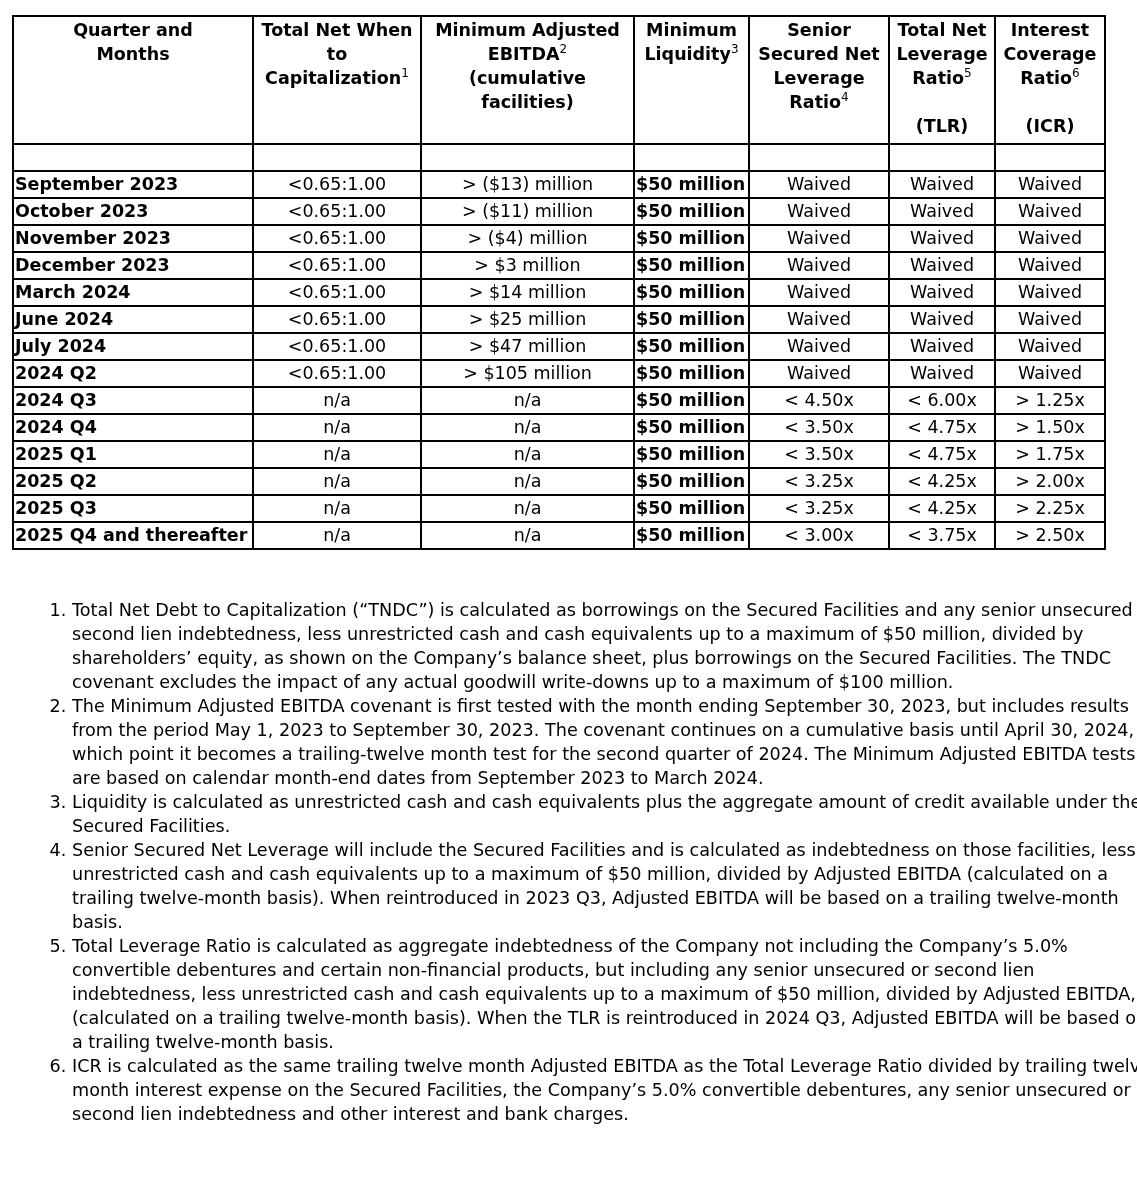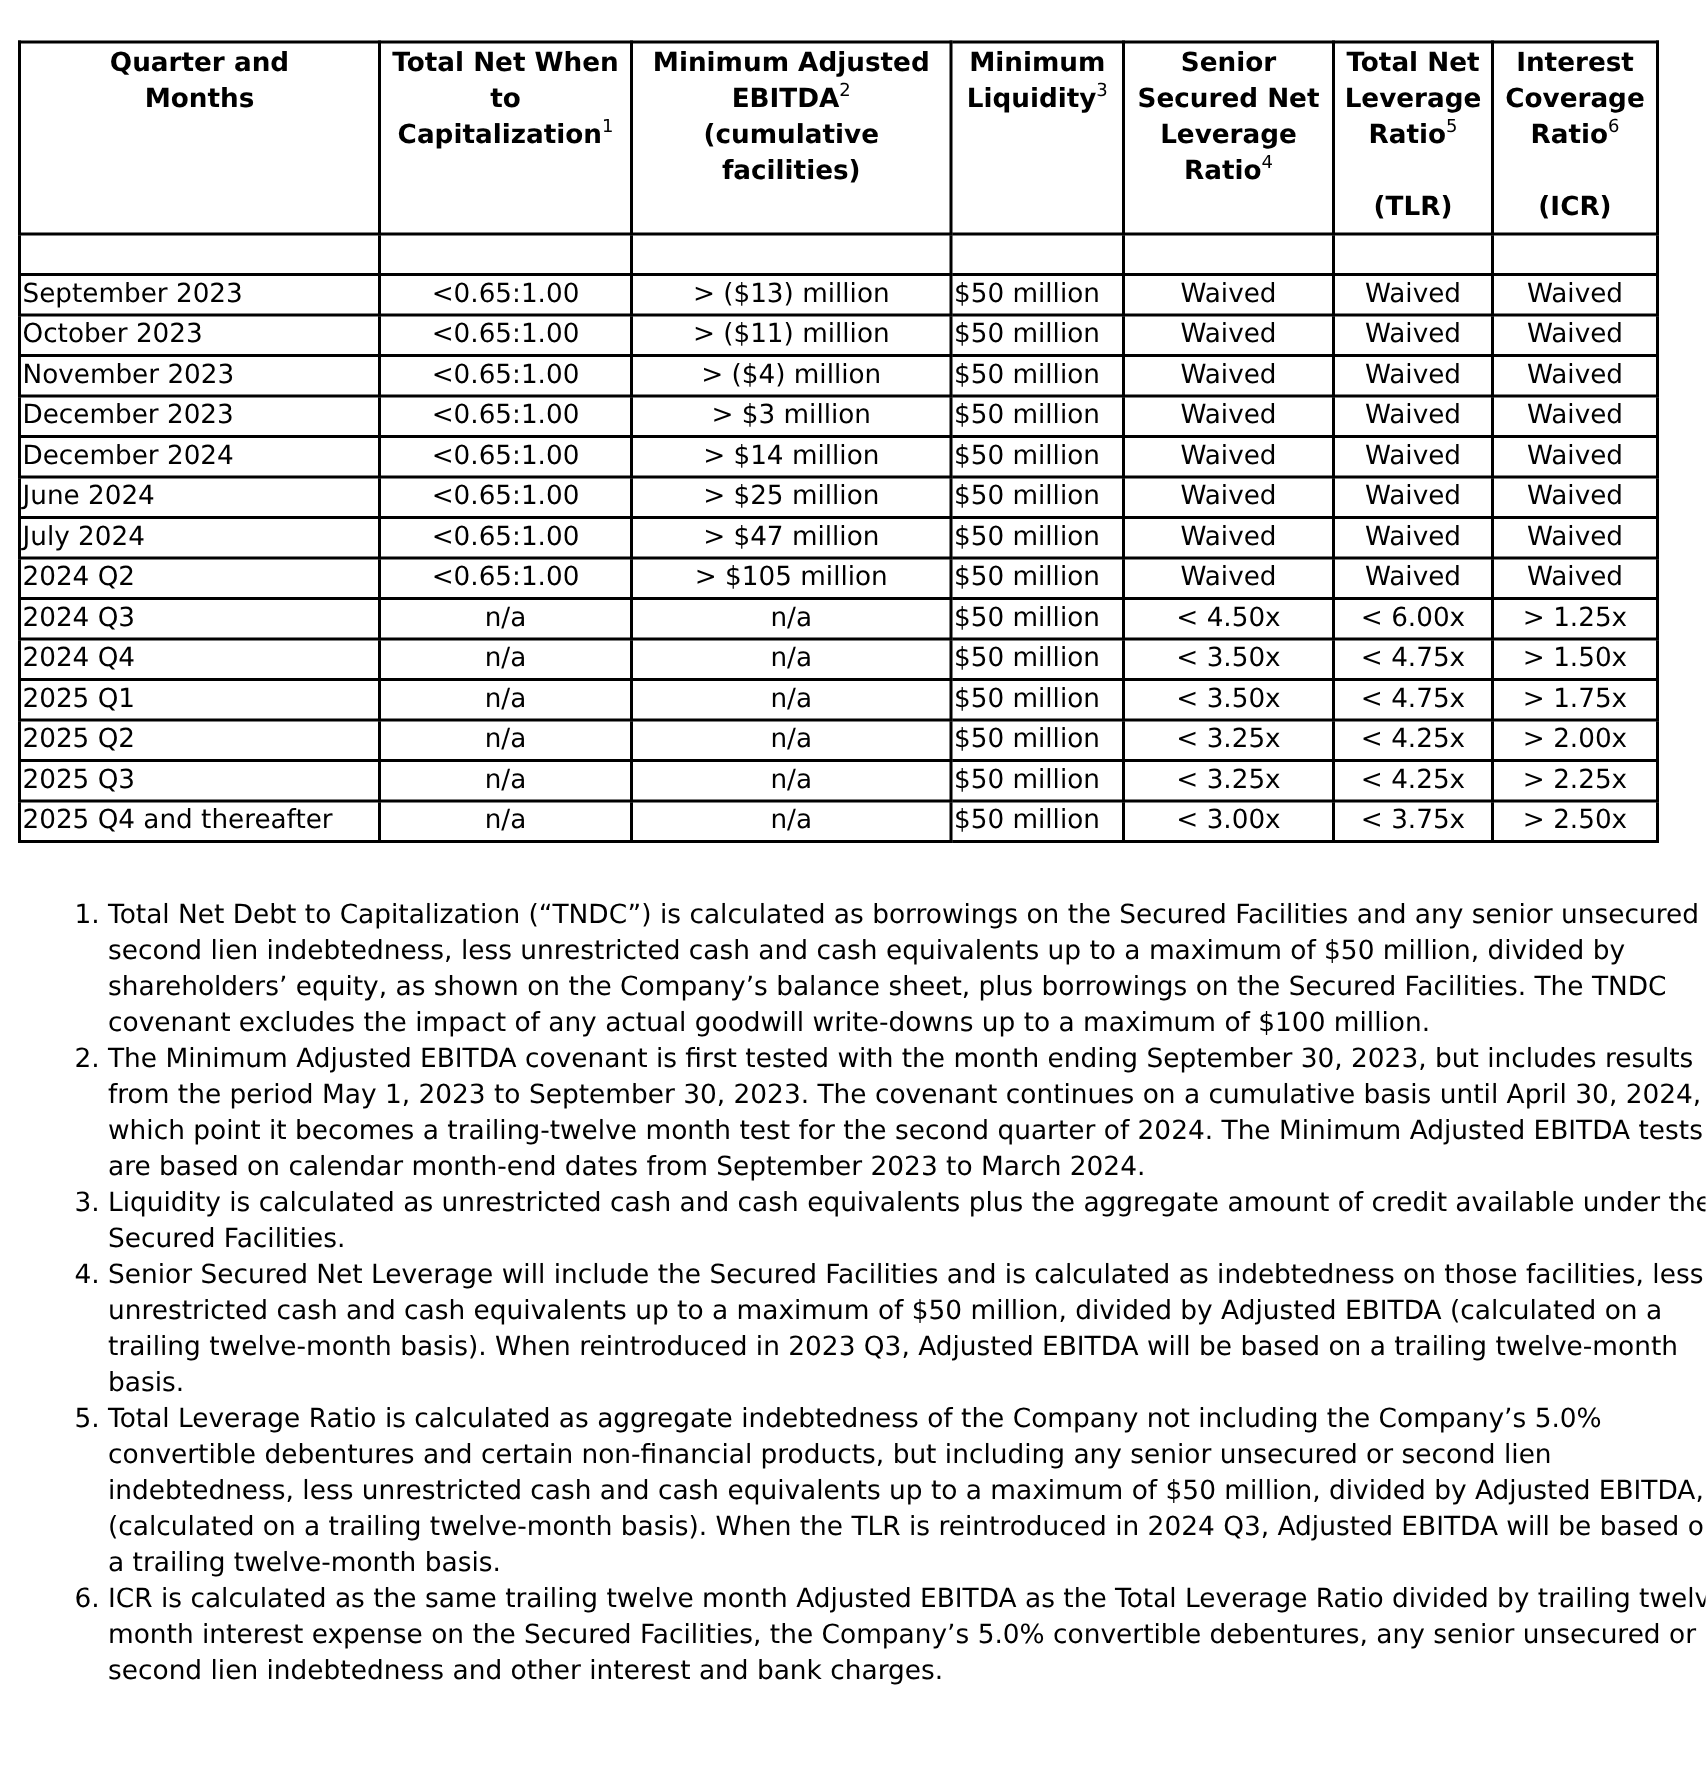--- a/index.html
+++ b/index.html
@@ -1,23 +1,23 @@
 <!DOCTYPE html>
 <html><head>
 <meta charset="utf-8">
 <style>
   html, body { margin:0; padding:0; background:#ffffff; }
   body { width:1137px; height:1186px; position:relative; font-family:"DejaVu Sans", sans-serif; color:#000; overflow:hidden; }
-  table.cov { position:absolute; left:12px; top:15px; border-collapse:collapse; table-layout:fixed; width:1092px;margin-top:12px; }
+  table.cov { position:absolute; left:12px; top:15px; border-collapse:collapse; table-layout:fixed; width:1092px; }
   table.cov th, table.cov td { border:2px solid #000; padding:0 2px; font-size:17.5px; line-height:23.5px; white-space:nowrap; overflow:hidden; }
   table.cov th { font-weight:bold; text-align:center; vertical-align:top; height:125px; padding-top:1px; font-size:17.5px; line-height:24px; white-space:normal; }
   table.cov tr.blank td { height:25px; }
   table.cov tbody tr.row td { height:25px; }
   table.cov td.c { text-align:center; }
-  table.cov td.l { text-align:left; padding-left:1px; }
+  table.cov td.l { text-align:left; padding-left:1px;font-weight:bold; }
   sup { font-size:12px; line-height:0; vertical-align:7px; font-weight:normal; }
   th sup { font-weight:normal; }
   ol.notes { position:absolute; left:24px; top:598px; width:1090px; margin:0; padding-left:48px; font-size:17.6px; line-height:24px; }
   ol.notes li { padding-left:0; margin:0; }
 </style>
 </head>
 <body>
 
 <table class="cov">
   <colgroup>
@@ -80,21 +80,21 @@
       <tr class="row">
         <td class="l">December 2023</td>
         <td class="c">&lt;0.65:1.00</td>
         <td class="c">&gt; $3 million</td>
         <td class="l">$50 million</td>
         <td class="c">Waived</td>
         <td class="c">Waived</td>
         <td class="c">Waived</td>
       </tr>
       <tr class="row">
-        <td class="l">December 2024</td>
+        <td class="l">March 2024</td>
         <td class="c">&lt;0.65:1.00</td>
         <td class="c">&gt; $14 million</td>
         <td class="l">$50 million</td>
         <td class="c">Waived</td>
         <td class="c">Waived</td>
         <td class="c">Waived</td>
       </tr>
       <tr class="row">
         <td class="l">June 2024</td>
         <td class="c">&lt;0.65:1.00</td>

